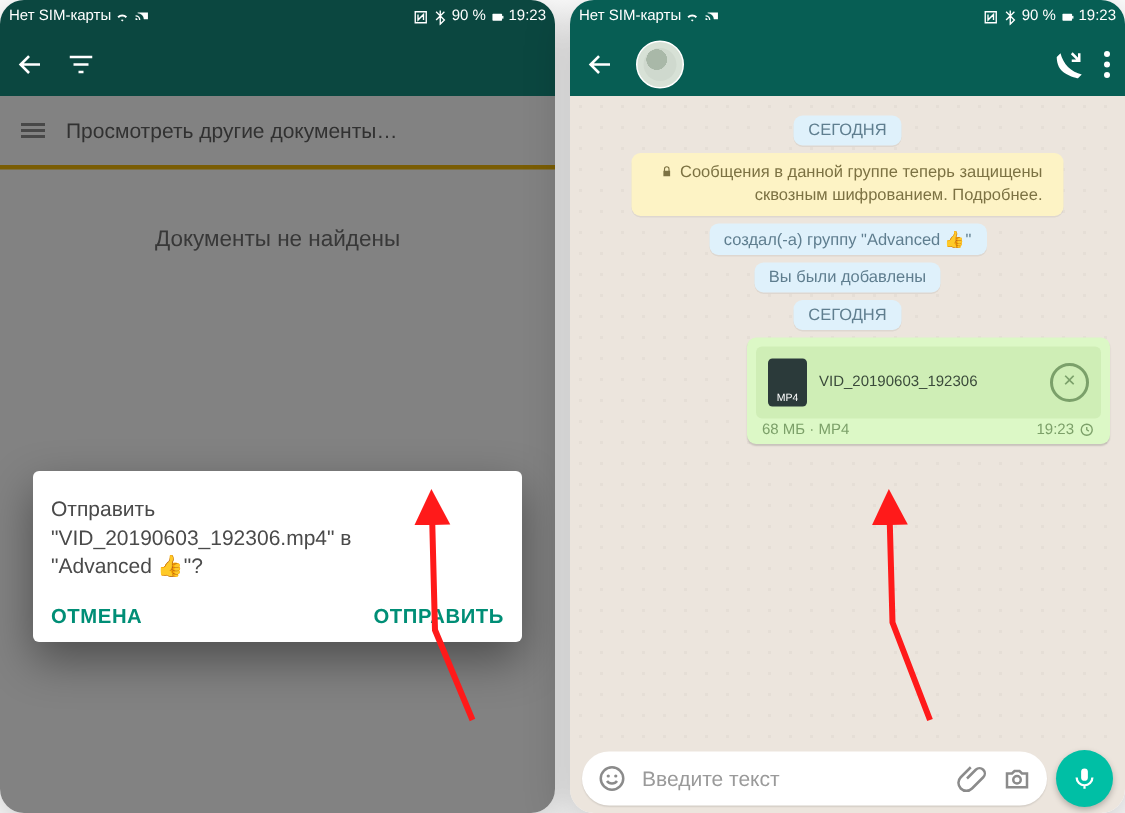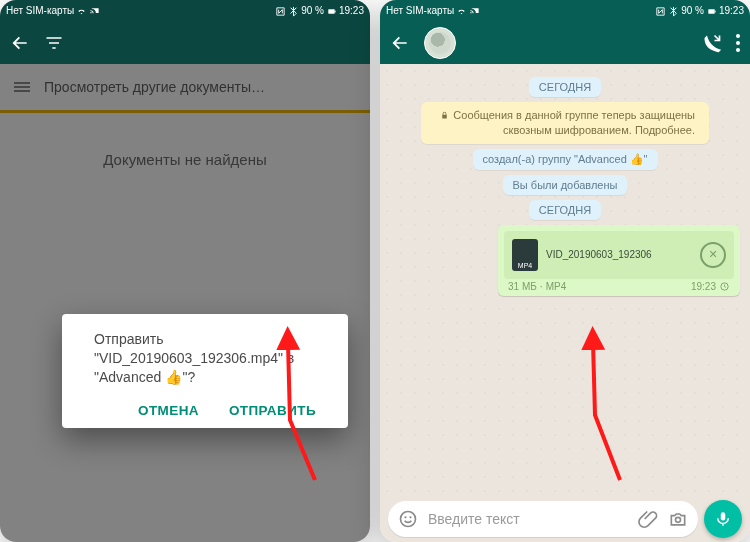--- a/index.html
+++ b/index.html
@@ -35,24 +35,24 @@
   .left-body{position:relative;height:calc(100% - 64px);background:#fafafa;}
   .doc-row{height:46px;display:flex;align-items:center;gap:14px;border-bottom:3px solid #eab308;
            padding:0 14px;color:#5f5f5f;font-size:14px;}
   .hamb{display:flex;flex-direction:column;gap:2px;}
   .hamb span{width:16px;height:2px;background:#8a8a8a;}
   .no-docs{text-align:center;color:#6b6b6b;font-size:15px;padding:38px 0;}
   .dim{position:absolute;inset:0;background:rgba(0,0,0,.48);}
 
   
   .dialog{position:absolute;left:22px;right:22px;top:250px;background:#fff;border-radius:4px;
-          padding:16px 32px 10px;box-shadow:0 12px 30px rgba(0,0,0,.4);margin-left:40px;}
+          padding:16px 12px 10px;box-shadow:0 12px 30px rgba(0,0,0,.4);}
   .dialog .msg{font-size:14px;color:#4a4a4a;line-height:1.35;}
   .dialog .msg .l{display:block;}
-  .dialog .btns{display:flex;justify-content:flex-end;gap:30px;margin-top:16px;}
+  .dialog .btns{display:flex;justify-content:space-between;gap:13px;margin-top:16px;}
   .dialog .btns span{color:#008e76;font-weight:700;font-size:13.5px;letter-spacing:.4px;}
 
   
   .chat-body{position:relative;height:calc(100% - 64px - 46px);background:#ece5dd;
              background-image:radial-gradient(rgba(0,0,0,.03) 1px,transparent 1px);
              background-size:14px 14px;padding:8px 10px;overflow:hidden;}
   .chip{display:table;margin:5px auto;background:#dff1fb;border-radius:6px;
         color:#5f7e8f;font-size:11px;padding:4px 10px;box-shadow:0 1px 0 rgba(0,0,0,.06);}
   .chip.yel{background:#fdf3c5;color:#7c7243;max-width:260px;text-align:right;line-height:1.35;
             padding:6px 14px;}
@@ -220,21 +220,21 @@
 
     <div class="bubble">
       <div class="doc">
         <div class="mp4">MP4</div>
         <div class="nm">VID_20190603_192306</div>
         <div class="stop">
               <span>✕</span>
             </div>
       </div>
       <div class="meta">
-        <span><span>31 МБ</span> · <span>MP4</span></span>
+        <span><span>68 МБ</span> · <span>MP4</span></span>
         <span class="right">
           <span>19:23</span>
           <svg viewBox="0 0 24 24">
                 <circle cx="12" cy="12" r="8"></circle>
                 <path d="M12 8v4l3 2"></path>
               </svg>
         </span>
       </div>
     </div>
   </div>

